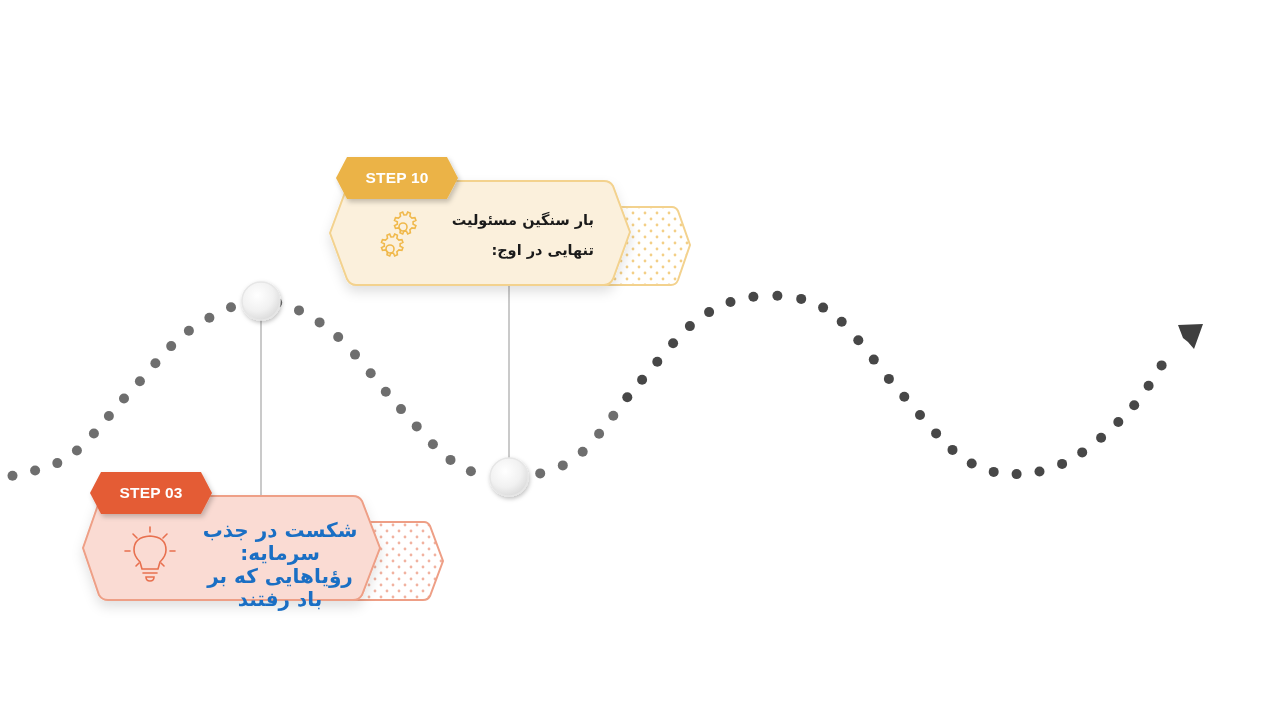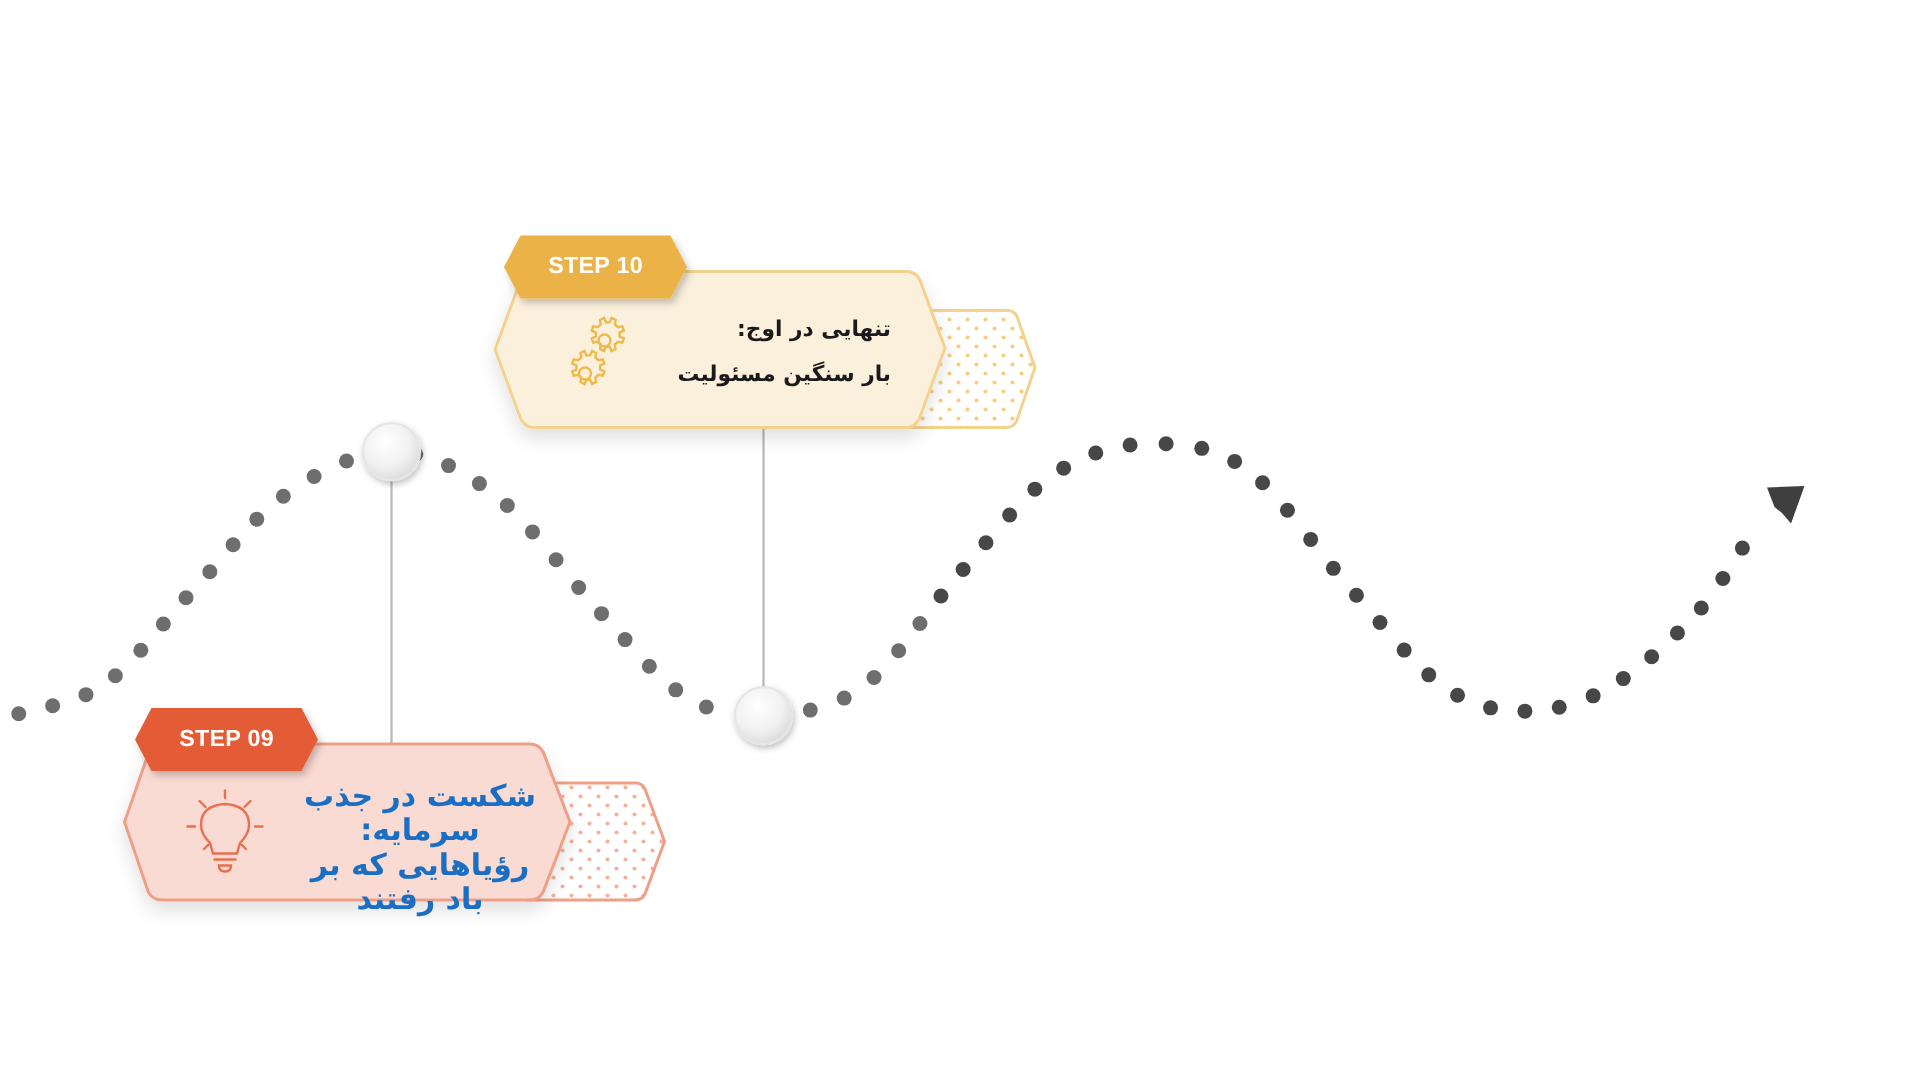--- a/index.html
+++ b/index.html
@@ -206,21 +206,21 @@
         <path d="M 146,577 L 154,577 Q 154,581 150,581 Q 146,581 146,577 Z"></path>
       </g>
 
       <path filter="url(#tagShadow)" d="M 101,472 L 201,472 L 212,493 L 201,514 L 101,514 L 90,493 Z" fill="#e45c35"></path>
     </g>
   </svg>
 
   <div class="step-label step-10-label">STEP 10</div>
 
   <div class="card-text card-10-text">
+    <div>بار سنگین مسئولیت</div>
     <div>تنهایی در اوج:</div>
-    <div>بار سنگین مسئولیت</div>
   </div>
 
-  <div class="step-label step-09-label">STEP 09</div>
+  <div class="step-label step-09-label">STEP 03</div>
 
   <div class="card-text card-09-text">شکست در جذب سرمایه: رؤیاهایی که بر باد رفتند</div>
 
 </div>
 
 </body></html>

